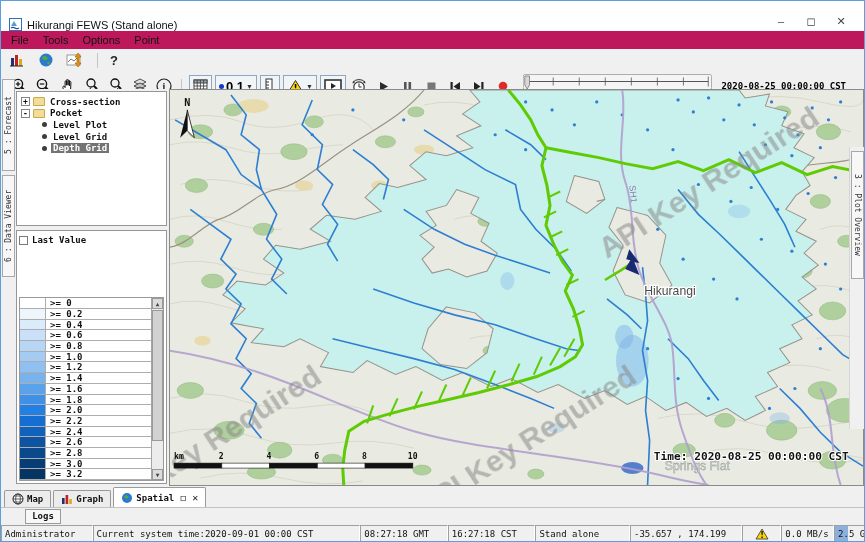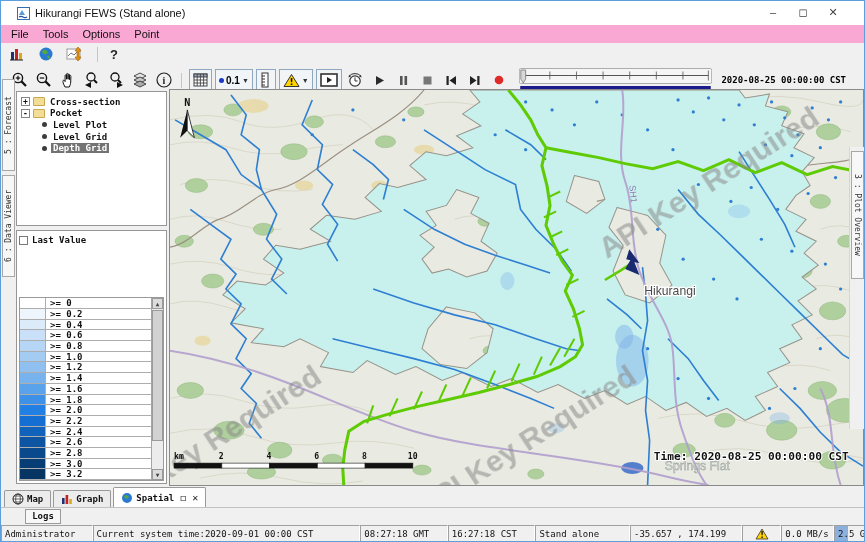--- a/index.html
+++ b/index.html
@@ -1,36 +1,36 @@
 <!DOCTYPE html>
 <html><head>
 <meta charset="utf-8">
 <style>
   *{margin:0;padding:0;box-sizing:border-box;}
   html,body{width:865px;height:542px;}
   body{position:relative;font-family:"Liberation Sans",sans-serif;font-size:11px;background:#f0f0f0;border:1px solid #5ba0dc;overflow:hidden;}
   
-  .titlebar{height:24px;background:#ffffff;display:flex;align-items:center;gap:5px;padding:0 16px;}
+  .titlebar{height:30px;background:#ffffff;display:flex;align-items:flex-end;gap:5px;padding:0 8px;}
   .title-text{font-size:11px;color:#111;}
   .win-controls{margin-left:auto;display:flex;height:18px;}
   .win-btn{width:30px;text-align:center;line-height:17px;color:#444;font-size:11px;}
   
-  .menubar{height:18px;display:flex;align-items:center;padding-left:3px;background:#f9a8d4;}
+  .menubar{height:18px;display:flex;align-items:center;padding-left:3px;background:#be185d;}
   .menu-item{padding:1px 7px;color:#111;}
   
   .toolbar1{height:22px;display:flex;align-items:center;gap:8px;padding-left:5px;background:#f0f0f0;}
   .sep{width:1px;height:15px;background:#c5c5c5;margin:0 4px;}
   .help-q{font-weight:bold;font-size:13px;color:#222;}
   
   .toolbar2{height:30px;display:flex;align-items:center;gap:3px;padding:0 18px 0 8px;background:#f0f0f0;}
   .tb-flat{width:21px;height:21px;display:flex;align-items:center;justify-content:center;}
   .tb-btn{border:1px solid #8fa8bf;background:#f2f5f8;height:23px;display:flex;align-items:center;gap:1px;padding:0 3px;}
   .dd-arrow{font-size:7px;color:#333;margin-left:1px;}
   .dot-blue{width:5px;height:5px;border-radius:50%;background:#1838cc;display:inline-block;margin-right:1px;}
-  .thresh-val{font-size:10px;font-weight:bold;}
+  .thresh-val{font-size:13px;font-weight:bold;}
   .timeline{flex:1;height:26px;margin:0 6px;}
   .tl-date{font-family:"DejaVu Sans Mono",monospace;font-size:9px;font-weight:bold;white-space:nowrap;}
   
   .main{position:absolute;top:88px;left:0;right:0;height:397px;display:flex;background:#f0f0f0;}
   .left-strip{width:14px;position:relative;}
   .vtab{position:absolute;left:1px;width:13px;border:1px solid #a8a8a8;background:#f7f7f7;display:flex;align-items:center;justify-content:center;font-family:"DejaVu Sans Mono",monospace;font-size:8px;color:#333;writing-mode:vertical-rl;overflow:hidden;}
   .vtab-rot{transform:rotate(180deg);}
   .vtab-l1{top:-10px;height:92px;}
   .vtab-l2{top:86px;height:102px;}
   .right-strip{position:absolute;top:58px;right:0;width:15px;bottom:57px;background:#f0f0f0;border-left:1px solid #d5d5d5;}

